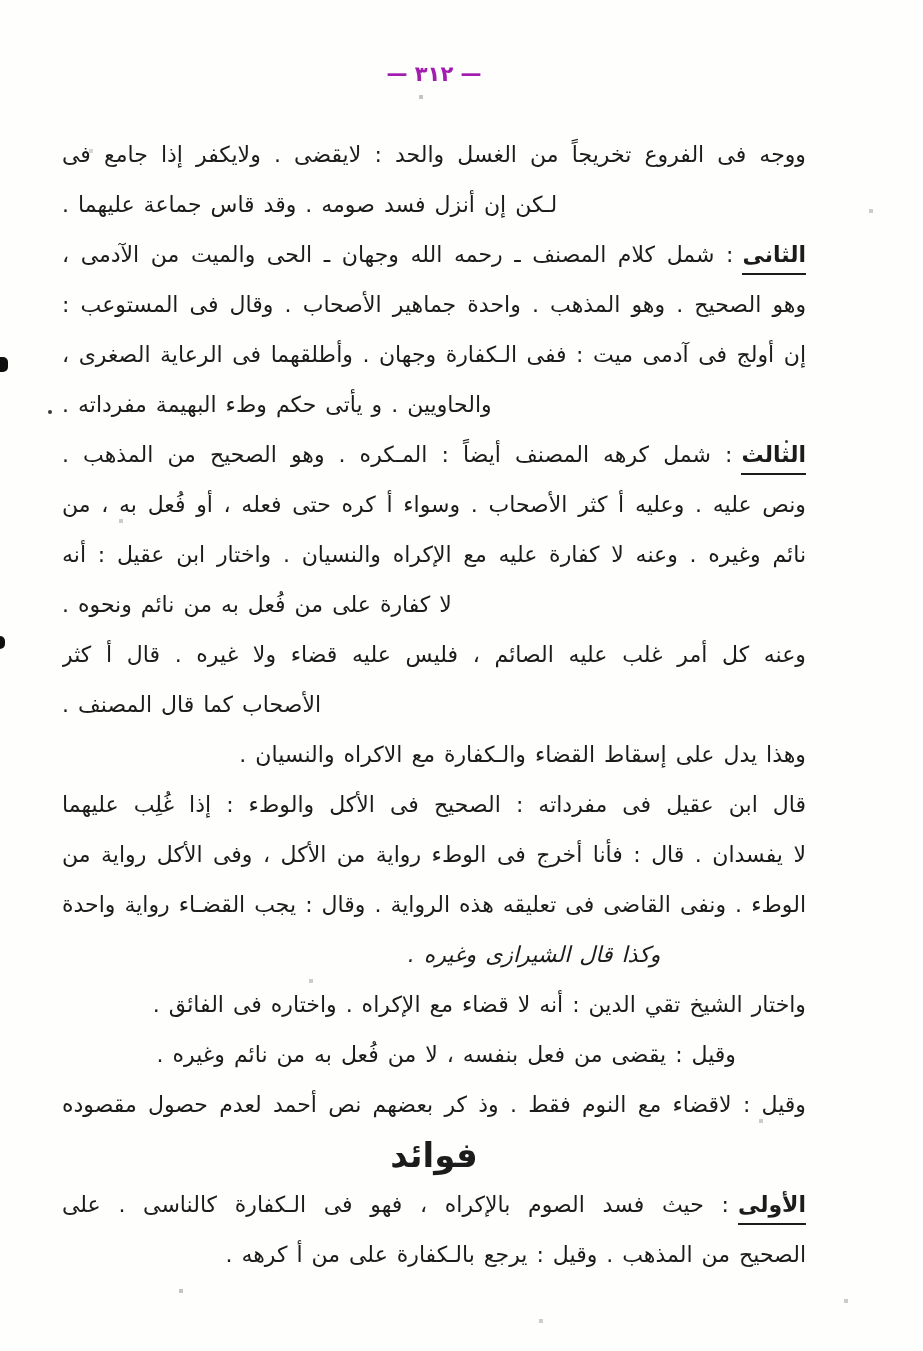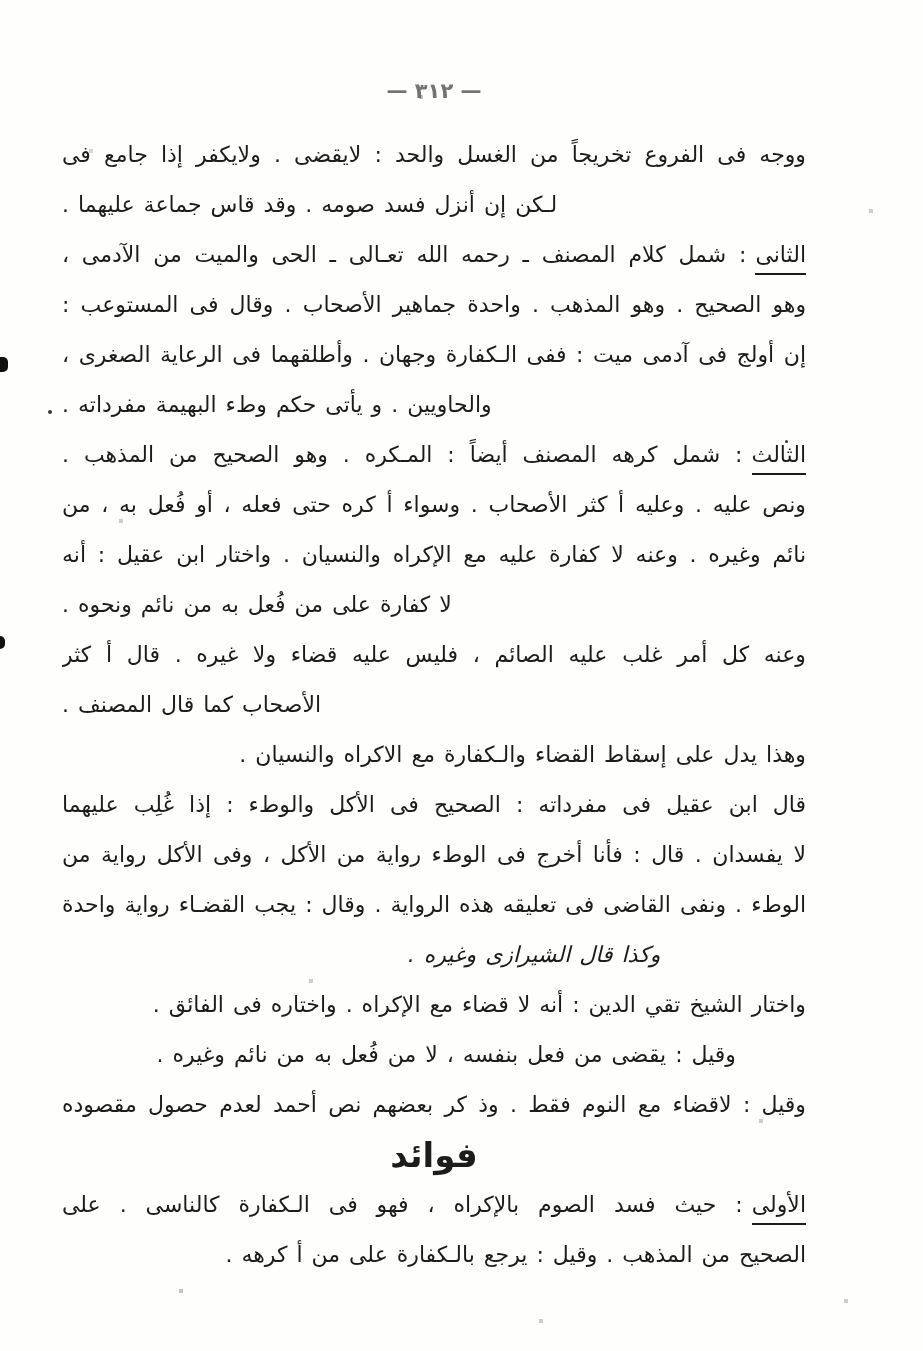--- a/index.html
+++ b/index.html
@@ -10,25 +10,25 @@
     color:#1c1c1c;
     overflow:hidden;
   }
   .page{
     position:relative;
     width:923px;height:1351px;
     background:#fefefd;
   }
   .page-number{
     position:absolute;
-    top:79px;left:62px;width:744px;height:40px;
+    top:62px;left:62px;width:744px;height:40px;
     text-align:center;
     font-size:21px;font-weight:bold;
     letter-spacing:2px;
-    color:#737373;
+    color:#a21caf;
   }
   .text-block{
     position:absolute;
     top:130px;left:62px;width:744px;
     direction:rtl;
     font-size:22px;
     line-height:50px;
     word-spacing:2px;
   }
   .line{
@@ -40,21 +40,21 @@
     text-align-last:justify;
     white-space:normal;
     overflow:hidden;
   }
   .l-center{ text-align:left; }
   .l-center-r{ text-align:center; padding-inline-end:200px;font-style:italic; }
   .l-right{ text-align:right; }
   .pad-r{ padding-inline-start:70px; }
   .lead{
     display:inline-block;
-    font-weight:normal;
+    font-weight:bold;
     border-bottom:2px solid #1c1c1c;
     padding-bottom:3px;
     line-height:30px;
     margin-inline-end:9px;
   }
   .heading{
     height:50px;
     text-align:center;
     font-weight:bold;
     font-size:34px;
@@ -94,21 +94,21 @@
 
 <div class="page">
 
   <div class="page-number" dir="rtl">— ٣١٢ —</div>
 
   <div class="text-block">
 
     <div class="line l-full">ووجه فى الفروع تخريجاً من الغسل والحد : لايقضى . ولايكفر إذا جامع فى الدبر.</div>
     <div class="line l-center">لـكن إن أنزل فسد صومه . وقد قاس جماعة عليهما .</div>
 
-    <div class="line l-full"><span class="lead">الثانى</span><span>: شمل كلام المصنف ـ رحمه الله تعـالى ـ الحى والميت من الآدمى ،</span></div>
+    <div class="line l-full"><span class="lead">الثانى</span><span>: شمل كلام المصنف ـ رحمه الله وجهان ـ الحى والميت من الآدمى ،</span></div>
 
     <div class="line l-full">وهو الصحيح . وهو المذهب . واحدة جماهير الأصحاب . وقال فى المستوعب :</div>
     <div class="line l-full">إن أولج فى آدمى ميت : ففى الـكفارة وجهان . وأطلقهما فى الرعاية الصغرى ،</div>
     <div class="line l-center">والحاويين . و يأتى حكم وطء البهيمة مفرداته .</div>
 
     <div class="line l-full"><span class="lead">الثالث</span><span>: شمل كرهه المصنف أيضاً : المـكره . وهو الصحيح من المذهب .</span></div>
 
     <div class="line l-full">ونص عليه . وعليه أ كثر الأصحاب . وسواء أ كره حتى فعله ، أو فُعل به ، من</div>
     <div class="line l-full">نائم وغيره . وعنه لا كفارة عليه مع الإكراه والنسيان . واختار ابن عقيل : أنه</div>
     <div class="line l-center">لا كفارة على من فُعل به من نائم ونحوه .</div>

